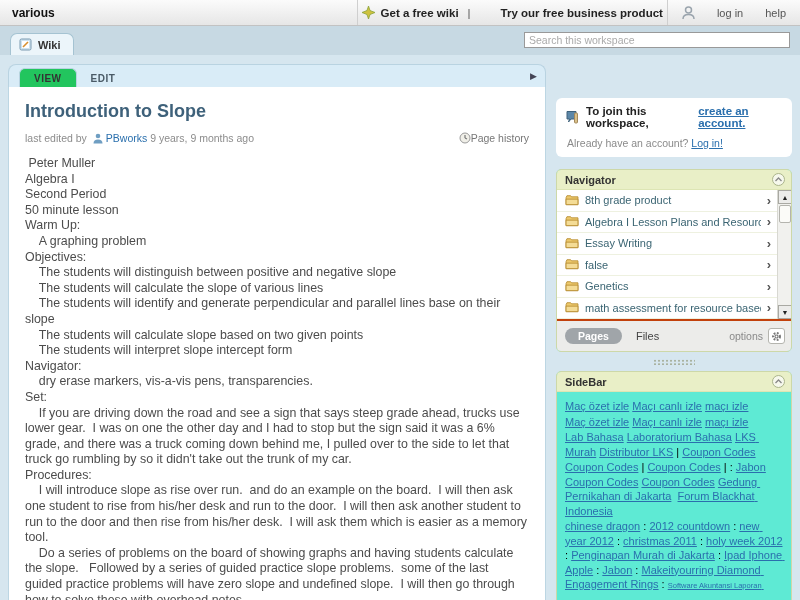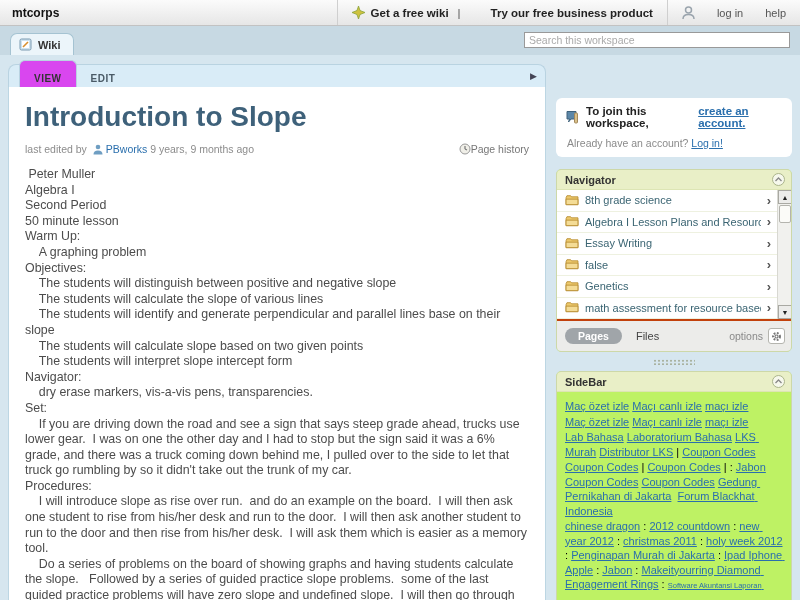--- a/index.html
+++ b/index.html
@@ -16,21 +16,21 @@
     position:absolute; left:0; top:0; width:800px; height:26px;
     background:linear-gradient(#fbfbfb,#e6e6e6);
     border-bottom:1px solid #c2c2c2;
     display:flex; align-items:center;
   }
   .workspace-name { font-size:12px; font-weight:bold; color:#111; padding-left:12px; }
   .topbar-right { margin-left:auto; display:flex; align-items:center; height:100%; }
   .promo {
     display:flex; align-items:center; gap:6px; height:100%;
     border-left:1px solid #cfcfcf; border-right:1px solid #cfcfcf;
-    padding:0 14px; font-size:11.5px; font-weight:bold; color:#222;
+    padding:0 4px; font-size:11.5px; font-weight:bold; color:#222;
   }
   .promo .sep { color:#555; font-weight:normal; padding:0 3px; }
   .login-area { display:flex; align-items:center; gap:10px; padding:0 14px; font-size:11px; color:#555; }
   .login-area a { color:#555; text-decoration:none;margin-left:12px; }
 
   
   .tabsrow {
     position:absolute; left:0; top:26px; width:800px; height:29px;
     background:#c7d9e3;
   }
@@ -51,48 +51,48 @@
   }
   .search-input::placeholder { color:#aaa; }
 
   
   .main-col { position:absolute; left:8px; top:64px; width:538px; }
   .viewbar {
     height:23px; background:#d9ecf7; border:1px solid #b9d3e1; border-bottom:none;
     border-radius:8px 8px 0 0; position:relative; display:flex; align-items:flex-end;
   }
   .view-tab {
-    margin-left:10px; background:#d946ef; border:1px solid #b9d3e1; border-bottom:none;
-    border-radius:6px 6px 0 0; padding:12px 14px 3px;
+    margin-left:10px; background:#22c55e; border:1px solid #b9d3e1; border-bottom:none;
+    border-radius:6px 6px 0 0; padding:4px 14px 3px;
     font-size:10px; font-weight:bold; letter-spacing:.5px; color:#333; cursor:pointer;
   }
   .edit-tab {
     padding:4px 14px 3px; font-size:10px; font-weight:bold; letter-spacing:.5px;
     color:#4a5a66; cursor:pointer;
   }
   .expand-arrow { position:absolute; right:8px; top:6px; font-size:9px; color:#445; cursor:pointer; }
   .card {
     background:#fff; border:1px solid #bcd6e3; border-top:none;
     min-height:545px; padding:14px 16px 20px;
   }
-  .page-title { font-size:28px; font-weight:bold; color:#3e617a; margin-bottom:10px; }
+  .page-title { font-size:18px; font-weight:bold; color:#3e617a; margin-bottom:10px; }
   .byline { font-size:10.5px; color:#8c8c8c; display:flex; align-items:center; margin-bottom:12px; }
   .byline a { text-decoration:none; color:#2a6fad; }
   .byline .spacer { flex:1; }
   .page-history { color:#777 !important; display:flex; align-items:center; text-decoration:none; }
   .body-text { font-size:12.4px; line-height:15.6px; color:#4c4c4c; }
   .bodyline { white-space:pre-wrap; }
 
   
   .right-col { position:absolute; left:556px; top:98px; width:236px; }
   .join-box { background:#fff; border-radius:6px; padding:7px 9px 8px; margin-bottom:12px; }
   .join-row1 { display:flex; align-items:center; gap:6px; font-size:11.5px; font-weight:bold; color:#222; }
   .join-row2 { font-size:10.5px; color:#8a8a8a; margin-top:8px; padding-left:2px; }
 
-  .panel { border:1px solid #cdd8a8; border-radius:5px; background:#bef264; margin-bottom:7px; overflow:hidden; }
+  .panel { border:1px solid #cdd8a8; border-radius:5px; background:#5eead4; margin-bottom:7px; overflow:hidden; }
   .panel-header {
     background:#e9efc7; padding:3px 6px 3px 8px; font-size:11px; font-weight:bold; color:#333;
     display:flex; align-items:center; border-bottom:1px solid #dde5b4;
   }
   .collapse-btn {
     margin-left:auto; width:13px; height:13px; border:1px solid #aab48a; border-radius:50%;
     background:#f6f8ec; display:flex; align-items:center; justify-content:center; cursor:pointer;
   }
   .nav-list { position:relative; padding-right:14px; }
   .nav-row {
@@ -133,21 +133,21 @@
   }
   .sidebar-body { padding:7px 8px 8px; font-size:11px; line-height:14.5px; }
   .sb-block { white-space:pre-wrap; margin-bottom:1px; }
   .sb-block a.small { font-size:7.5px; }
   .icon { display:inline-flex; flex:none; }
 </style>
 </head>
 <body>
 
 <div class="topbar">
-  <span class="workspace-name">mtcorps</span>
+  <span class="workspace-name">various</span>
   <div class="topbar-right">
     <div class="promo">
       <span class="icon">
         <svg width="13" height="13" viewBox="0 0 13 13">
             <polygon points="6.5,0 8,4.5 13,6.5 8,8.5 6.5,13 5,8.5 0,6.5 5,4.5" fill="#cfc23e" stroke="#8aa33a" stroke-width="0.8"></polygon>
           </svg>
       </span>
       <a style="color:#222;text-decoration:none;">Get a free wiki</a>
       <span class="sep">|</span>
       <a style="color:#222;text-decoration:none;margin-left:21px;">Try our free business product</a>
@@ -267,21 +267,21 @@
     <div class="nav-list">
       <div>
 
       <div class="nav-row">
             <span class="icon">
               <svg width="14" height="11" viewBox="0 0 15 12">
                 <path d="M1 3 L1 10.5 L14 10.5 L14 2 L7 2 L6 0.8 L2 0.8 Z" fill="#edc96c" stroke="#b98f35"></path>
                 <path d="M1 4.5 L14 4.5 L14 10.5 L1 10.5 Z" fill="#f4dc96" stroke="#b98f35"></path>
               </svg>
             </span>
-            <span class="nav-label">8th grade science</span>
+            <span class="nav-label">8th grade product</span>
             <span class="chev">›</span>
           </div>
           <div class="nav-row">
             <span class="icon">
               <svg width="14" height="11" viewBox="0 0 15 12">
                 <path d="M1 3 L1 10.5 L14 10.5 L14 2 L7 2 L6 0.8 L2 0.8 Z" fill="#edc96c" stroke="#b98f35"></path>
                 <path d="M1 4.5 L14 4.5 L14 10.5 L1 10.5 Z" fill="#f4dc96" stroke="#b98f35"></path>
               </svg>
             </span>
             <span class="nav-label">Algebra I Lesson Plans and Resources</span>

